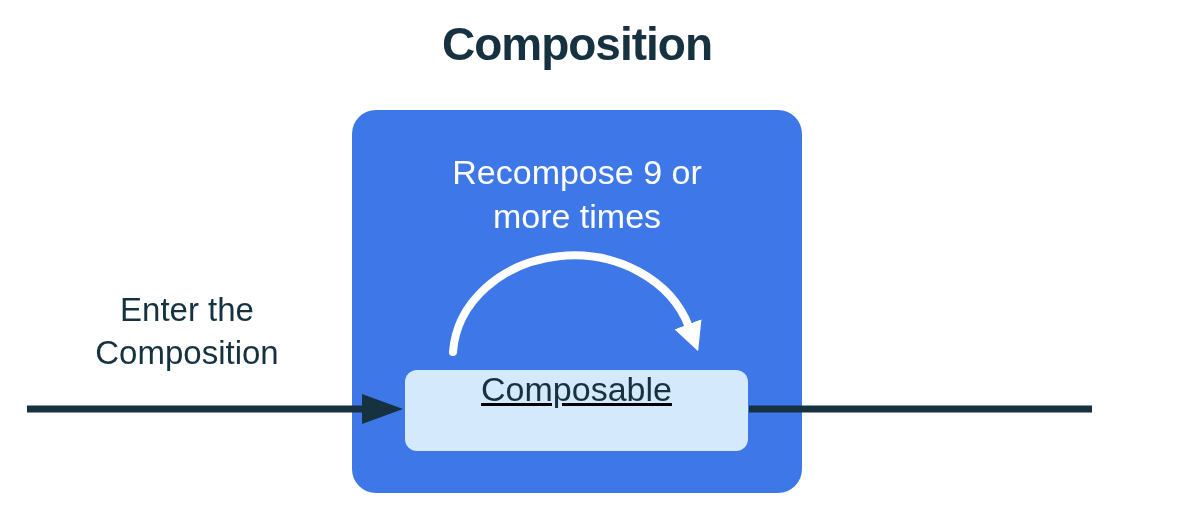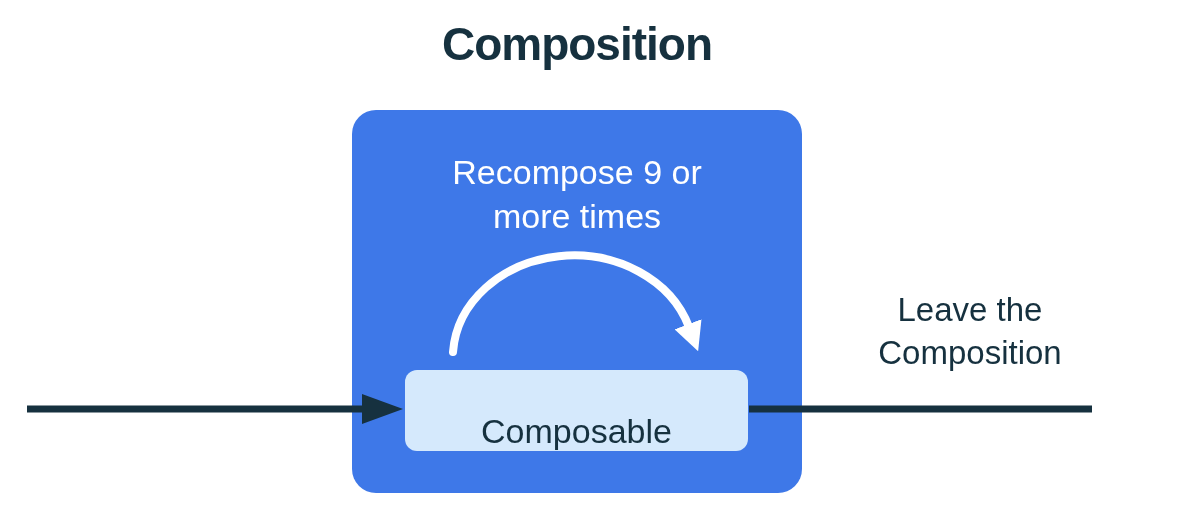--- a/index.html
+++ b/index.html
@@ -54,23 +54,24 @@
   }
   .composable-box {
     position: absolute;
     left: 405px;
     top: 370px;
     width: 343px;
     height: 81px;
     background: var(--composable-light-blue);
     border-radius: 12px;
     display: flex;
-    align-items: flex-end;
+    align-items: flex-start;
     justify-content: center;
     z-index: 3;
+    text-decoration: underline;
   }
   .composable-box span {
     font-size: 34px;
     color: var(--text-navy);
   }
   .side-label {
     position: absolute;
     top: 288px;
     width: 300px;
     text-align: center;
@@ -111,22 +112,22 @@
   <h1 class="title">Composition</h1>
 
   <div class="blue-box"></div>
 
   <div class="recompose-label">Recompose 9 or more times</div>
 
   <div class="composable-box">
     <span>Composable</span>
   </div>
 
+  <div class="side-label enter-label">Enter the Composition</div>
 
-  <div class="side-label leave-label">Leave the Composition</div>
 
   <svg class="overlay" viewBox="0 0 1191 512" xmlns="http://www.w3.org/2000/svg">
     <defs>
       <marker id="arcHead" viewBox="0 0 10 10" refX="1" refY="5" markerWidth="3.6" markerHeight="3.6" orient="auto">
         <path d="M 0 0 L 10 5 L 0 10 z" class="arc-fill"></path>
       </marker>
     </defs>
 
     <path class="arc" d="M 453 352 A 121 103 0 0 1 689 327" marker-end="url(#arcHead)"></path>
 

